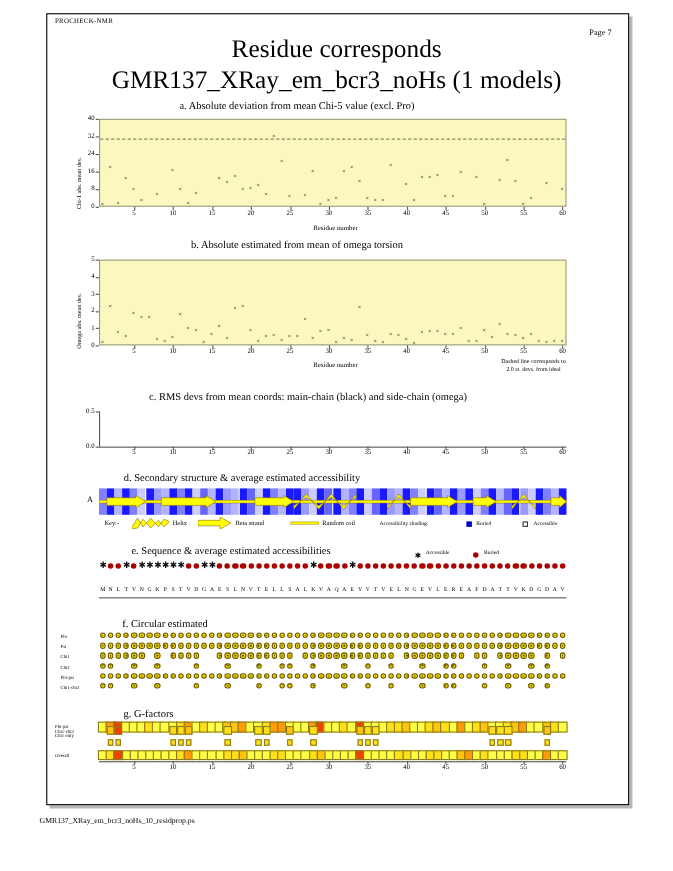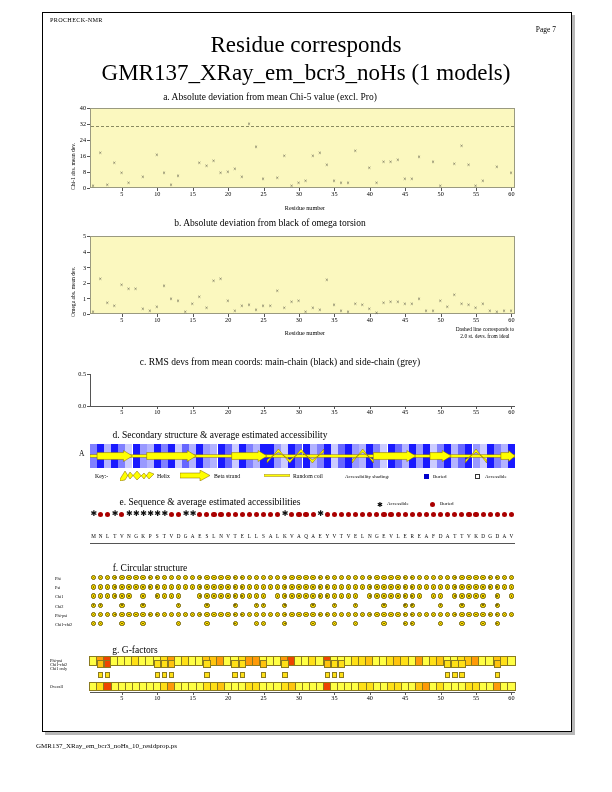--- a/index.html
+++ b/index.html
@@ -65,28 +65,28 @@
 <div class="hdr-left">PROCHECK-NMR</div>
 <div class="hdr-right">Page  7</div>
 <div class="title1">Residue corresponds</div>
 <div class="title2">GMR137_XRay_em_bcr3_noHs (1 models)</div>
 
 <div class="sect-title" style="left:60px;top:92px;width:420px;">a. Absolute deviation from mean Chi-5 value (excl. Pro)</div>
 <div id="plotA" class="plot" style="left:90px;top:108px;width:425px;height:80px;"></div>
 <div class="ylab" style="left:70px;top:190px;">Chi-1 abs. mean dev.</div>
 <div class="xaxis-title" style="left:235px;top:204px;width:140px;">Residue number</div>
 
-<div class="sect-title" style="left:60px;top:218px;width:420px;">b. Absolute deviation from black of omega torsion</div>
+<div class="sect-title" style="left:60px;top:218px;width:420px;">b. Absolute estimated from mean of omega torsion</div>
 <div id="plotB" class="plot" style="left:90px;top:236px;width:425px;height:78px;"></div>
 <div class="ylab" style="left:70px;top:317px;">Omega abs. mean dev.</div>
 <div class="xaxis-title" style="left:235px;top:329px;width:140px;">Residue number</div>
 <div class="note" style="left:420px;top:326px;width:130px;">Dashed line corresponds to</div>
 <div class="note" style="left:420px;top:333px;width:130px;">2.0 st. devs. from ideal</div>
 
-<div class="sect-title" style="left:60px;top:357px;width:440px;">c. RMS devs from mean coords: main-chain (black) and side-chain (grey)</div>
+<div class="sect-title" style="left:60px;top:357px;width:440px;">c. RMS devs from mean coords: main-chain (black) and side-chain (omega)</div>
 <div id="plotC" style="position:absolute;left:90px;top:374px;width:425px;height:32px;"></div>
 
 <div class="sect-title" style="left:60px;top:430px;width:320px;">d. Secondary structure &amp; average estimated accessibility</div>
 <div class="ss-chain" style="left:79px;top:449px;">A</div>
 <div id="ssStrip" class="ss-strip" style="left:90px;top:444px;width:425px;height:24px;">
     <div class="ss-cell" style="left: 0px; width: 7.08333px; background: rgb(128, 128, 255);"></div>
     <div class="ss-cell" style="left: 7.08333px; width: 7.08333px; background: rgb(25, 25, 255);"></div>
     <div class="ss-cell" style="left: 14.1667px; width: 7.08333px; background: rgb(179, 179, 255);"></div>
     <div class="ss-cell" style="left: 21.25px; width: 7.08333px; background: rgb(25, 25, 255);"></div>
     <div class="ss-cell" style="left: 28.3333px; width: 7.08333px; background: rgb(128, 128, 255);"></div>
@@ -302,21 +302,21 @@
     <div style="position: absolute; left: 368.333px; top: 0px; width: 7.08333px; text-align: center; font-size: 5.2px;">T</div>
     <div style="position: absolute; left: 375.417px; top: 0px; width: 7.08333px; text-align: center; font-size: 5.2px;">V</div>
     <div style="position: absolute; left: 382.5px; top: 0px; width: 7.08333px; text-align: center; font-size: 5.2px;">K</div>
     <div style="position: absolute; left: 389.583px; top: 0px; width: 7.08333px; text-align: center; font-size: 5.2px;">D</div>
     <div style="position: absolute; left: 396.667px; top: 0px; width: 7.08333px; text-align: center; font-size: 5.2px;">G</div>
     <div style="position: absolute; left: 403.75px; top: 0px; width: 7.08333px; text-align: center; font-size: 5.2px;">D</div>
     <div style="position: absolute; left: 410.833px; top: 0px; width: 7.08333px; text-align: center; font-size: 5.2px;">A</div>
     <div style="position: absolute; left: 417.917px; top: 0px; width: 7.08333px; text-align: center; font-size: 5.2px;">V</div>
   </div>
 
-<div class="sect-title" style="left:60px;top:563px;width:180px;">f. Circular structure</div>
+<div class="sect-title" style="left:60px;top:563px;width:180px;">f. Circular estimated</div>
 <div id="cvLabels" style="position:absolute;left:55px;top:576px;width:35px;height:56px;">
     <div class="cv-lab" style="left: 0px; top: 0px;">Phi</div>
     <div class="cv-lab" style="left: 0px; top: 9.2px;">Psi</div>
     <div class="cv-lab" style="left: 0px; top: 18.4px;">Chi1</div>
     <div class="cv-lab" style="left: 0px; top: 27.6px;">Chi2</div>
     <div class="cv-lab" style="left: 0px; top: 36.8px;">Phi-psi</div>
     <div class="cv-lab" style="left: 0px; top: 46px;">Chi1-chi2</div>
   </div>
 <div id="cvRows" style="position:absolute;left:90px;top:575px;width:425px;height:58px;">
     <div class="cv-dot" style="left: 0.841667px; top: 0px;">

